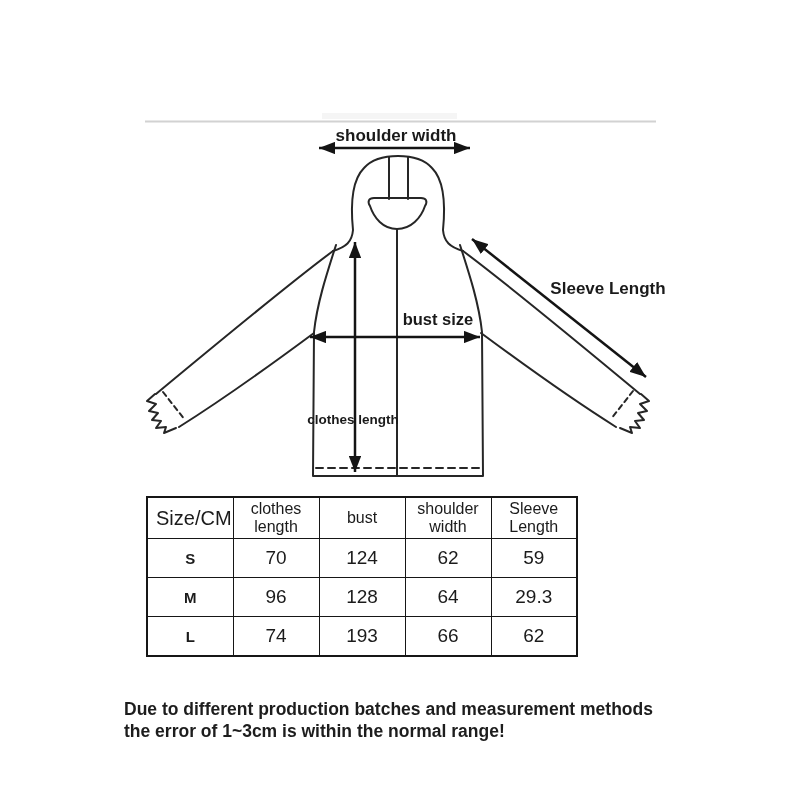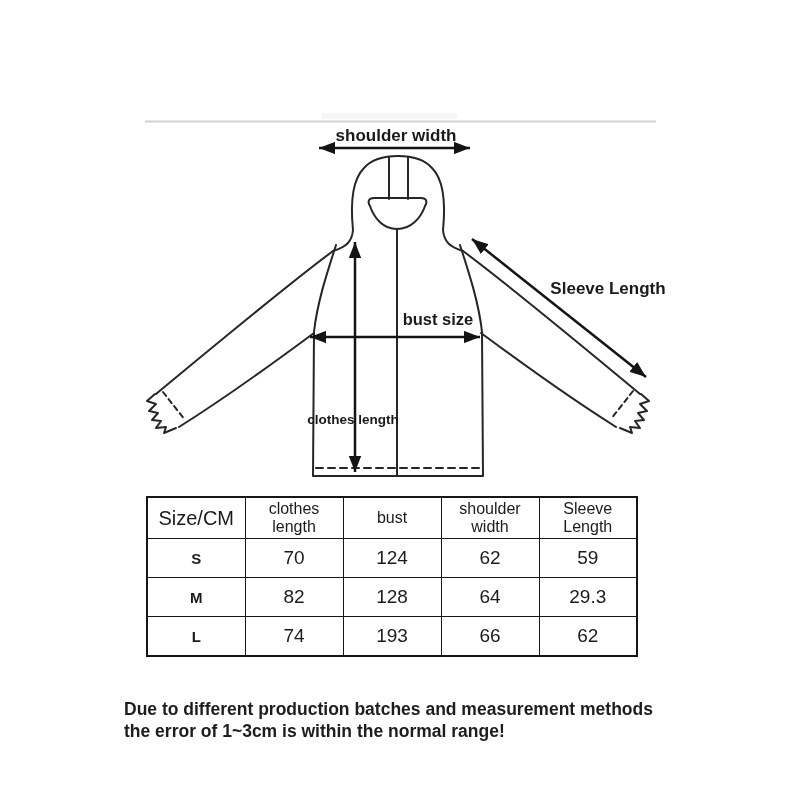--- a/index.html
+++ b/index.html
@@ -8,21 +8,21 @@
     font-family:"Liberation Sans",sans-serif;overflow:hidden;
   }
   .diagram{position:absolute;left:0;top:0;}
   .sketch-line{fill:none;stroke:#262626;stroke-width:2;stroke-linecap:round;stroke-linejoin:round;}
   .arrow-line{fill:none;stroke:#141414;stroke-width:2.5;}
   .diagram-label{fill:#1a1a1a;font-family:"Liberation Sans",sans-serif;font-weight:600;font-size:17px;text-anchor:middle;}
   .diagram-label.small{font-size:13.5px;}
   .diagram-label.mid{font-size:16.5px;}
 
   .size-table{
-    position:absolute;left:146px;top:496px;width:492px;
+    position:absolute;left:146px;top:496px;width:432px;
     border-collapse:collapse;table-layout:fixed;
     border:2px solid #161616;
   }
   .size-table th,.size-table td{
     border:1.5px solid #161616;text-align:center;vertical-align:middle;
     color:#1b1b1b;padding:2px 8px;
   }
   .size-table thead th{height:36px;font-size:16px;font-weight:400;line-height:1.12;}
   .size-table thead th.size-head{font-size:20px;font-weight:500;}
   .size-table tbody td{height:34px;font-size:19px;font-weight:400;}
@@ -107,21 +107,21 @@
     <tbody>
       <tr>
         <td class="size-cell">S</td>
         <td>70</td>
         <td>124</td>
         <td>62</td>
         <td>59</td>
       </tr>
       <tr>
         <td class="size-cell">M</td>
-        <td>82</td>
+        <td>96</td>
         <td>128</td>
         <td>64</td>
         <td>29.3</td>
       </tr>
       <tr>
         <td class="size-cell">L</td>
         <td>74</td>
         <td>193</td>
         <td>66</td>
         <td>62</td>

